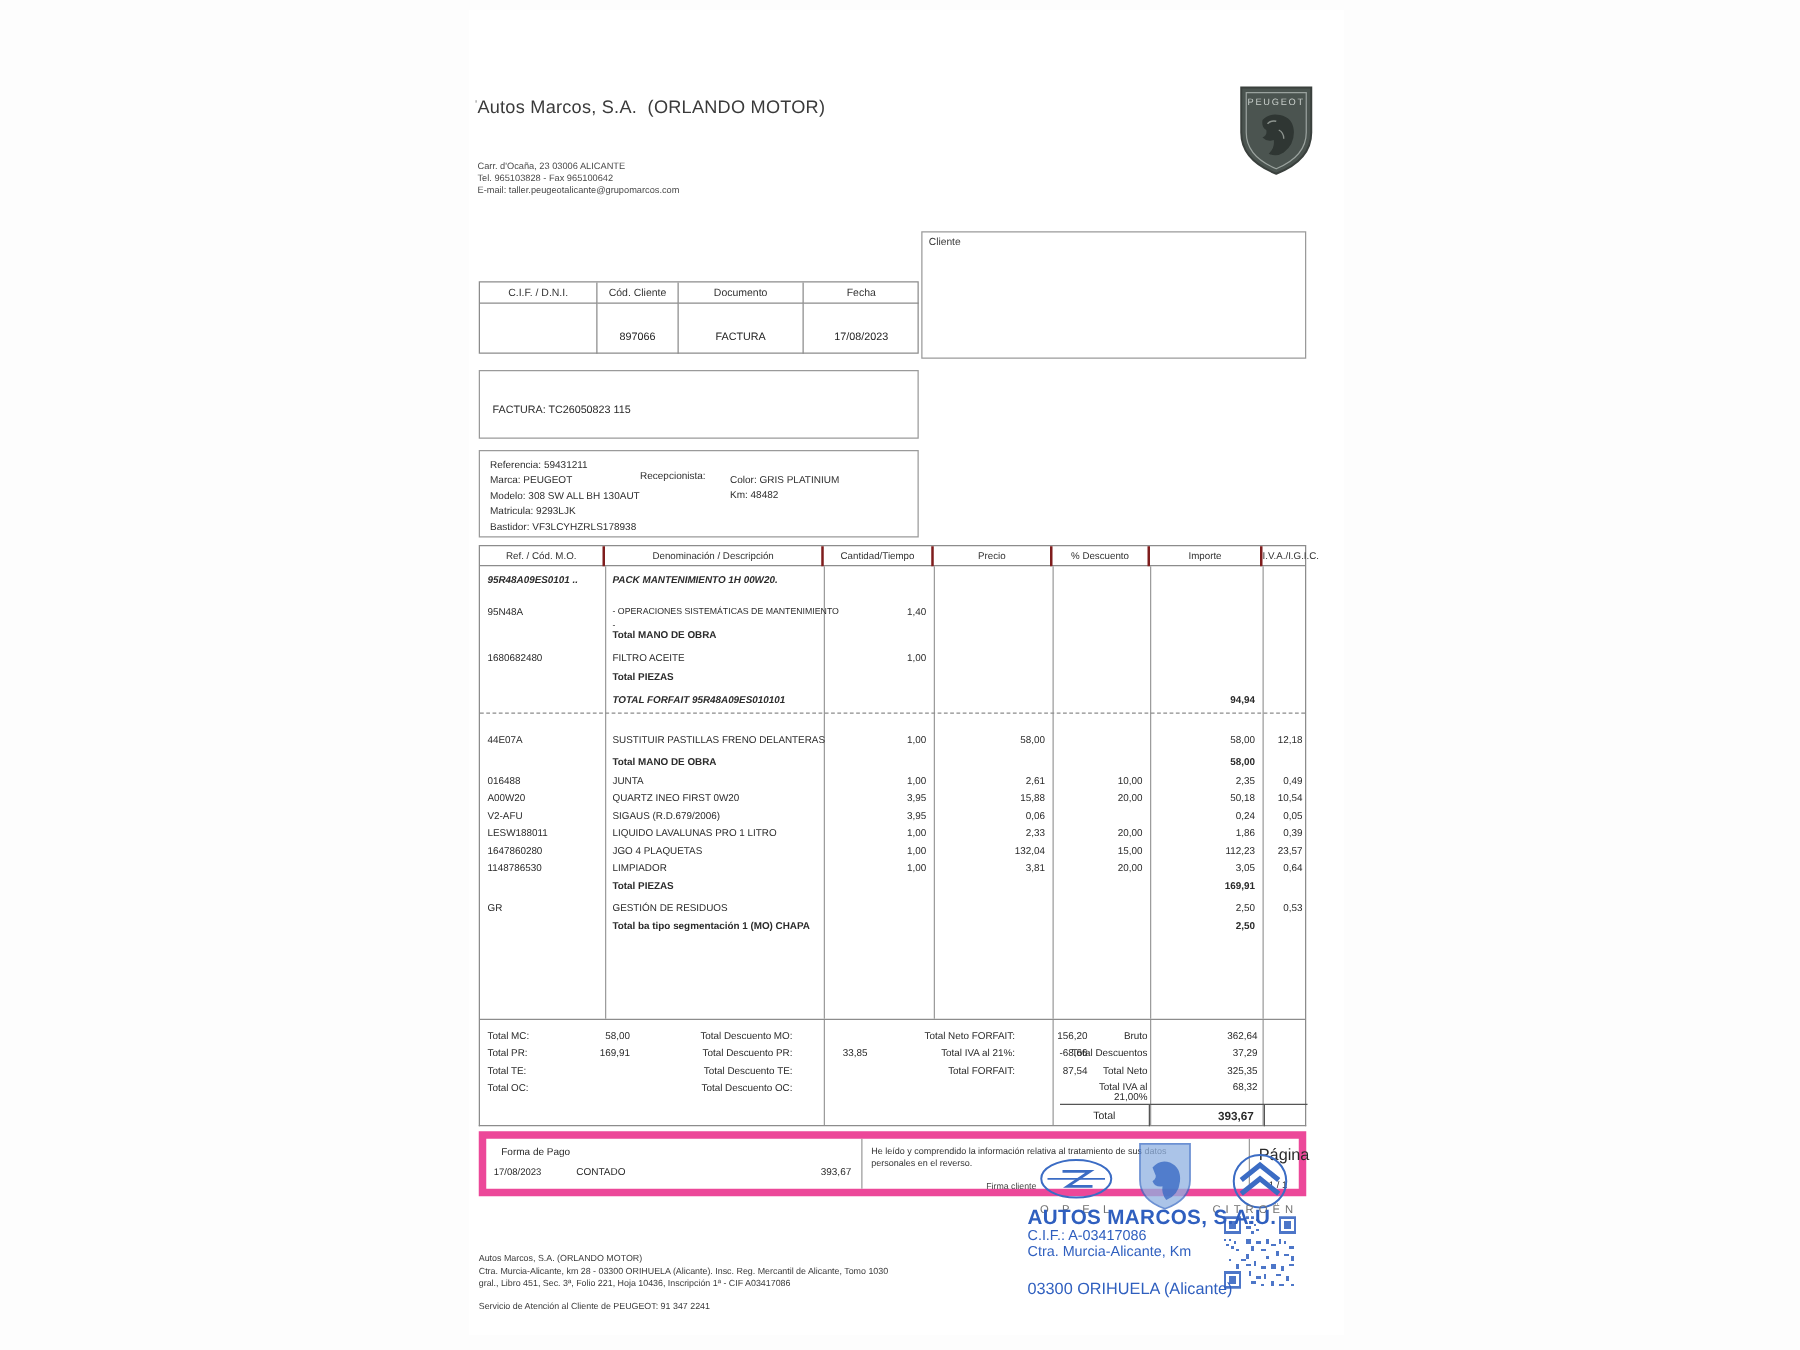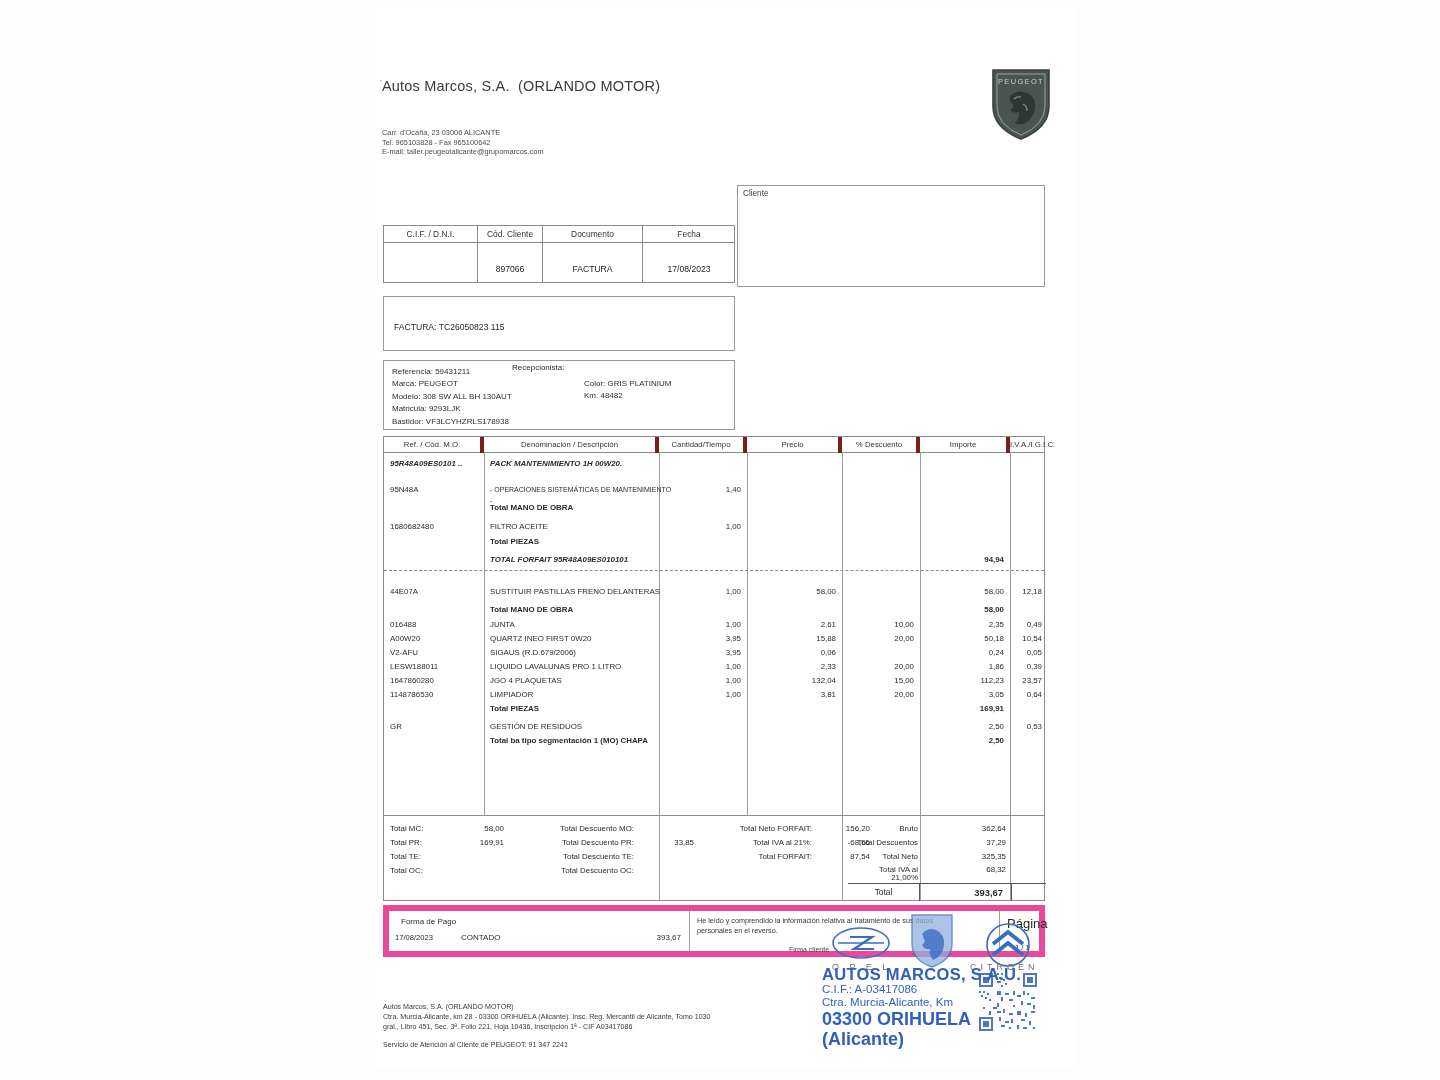--- a/index.html
+++ b/index.html
@@ -62,36 +62,36 @@
   .c1{left:94px; width:65px;}
   .c2{left:159px;width:100px;}
   .c3{left:259px;width:92px; border-right:none !important;}
 
   .facturabox { left:8px; top:288px; width:352px; height:55px; }
   .facturabox .txt{ position:absolute; left:10px; top:25px; font-size:8.6px;}
 
   .vehbox { left:8px; top:352px; width:352px; height:70px; }
   .veh-l { position:absolute; left:8px; top:5px; font-size:8px; line-height:12.4px; color:#2e2e2e;}
   .veh-r { position:absolute; left:200px; top:17px; font-size:8px; line-height:12.4px; color:#2e2e2e;}
-  .veh-recep { position:absolute; left:128px; top:2px; font-size:8px; color:#2e2e2e;}
+  .veh-recep { position:absolute; left:128px; top:15px; font-size:8px; color:#2e2e2e;}
 
   .clientebox { left:362px; top:177px; width:308px; height:102px; }
   .obsbox     { left:362px; top:301px; width:308px; height:121px; }
 
   
   .items {
     position:absolute; left:8px; top:428px; width:662px; height:380px;
     border:1px solid #8c8c8c;
   }
   .ihead { position:absolute; top:0; left:0; right:0; height:16px;
            border-bottom:1px solid #8c8c8c; }
   .ihead div {
     position:absolute; top:0; height:16px; line-height:16px;
     font-size:7.8px; text-align:center; color:#333;
-    border-right:4px solid #7f1d1d;
+    border-right:2px solid #7f1d1d;
   }
   .ihead div:last-child{border-right:none;}
   .vline { position:absolute; top:16px; bottom:0; width:0;
            border-left:1px solid #9c9c9c; }
 
   .k0{left:0;    width:100px;}
   .k1{left:100px;width:175px;}
   .k2{left:275px;width:88px;}
   .k3{left:363px;width:95px;}
   .k4{left:458px;width:78px;}
@@ -160,21 +160,21 @@
   .brandname{ position:absolute; font-size:9px; letter-spacing:4px; color:#6f6f6f;}
 
   
   .stamp {
     position:absolute; left:447px; top:957px; width:235px; height:80px;
     color:#2f5fbf; text-align:left; line-height:1.12;
   }
   .stamp .l1{ font-size:16.5px; font-weight:bold; letter-spacing:.3px;}
   .stamp .l2{ font-size:11.5px; }
   .stamp .l3{ font-size:11.5px; }
-  .stamp .l4{ font-size:18px; font-weight:bold;}
+  .stamp .l4{ font-size:13px; font-weight:normal;margin-top:15px;}
   .qr { position:absolute; left:604px; top:965px; width:58px; height:58px; opacity:.85;}
 
   
   .footer {
     position:absolute; left:8px; top:994px; width:480px;
     font-size:7.1px; line-height:10px; color:#3a3a3a;
   }
   .footer .grp{ margin-bottom:8px;}
 </style>
 </head>

